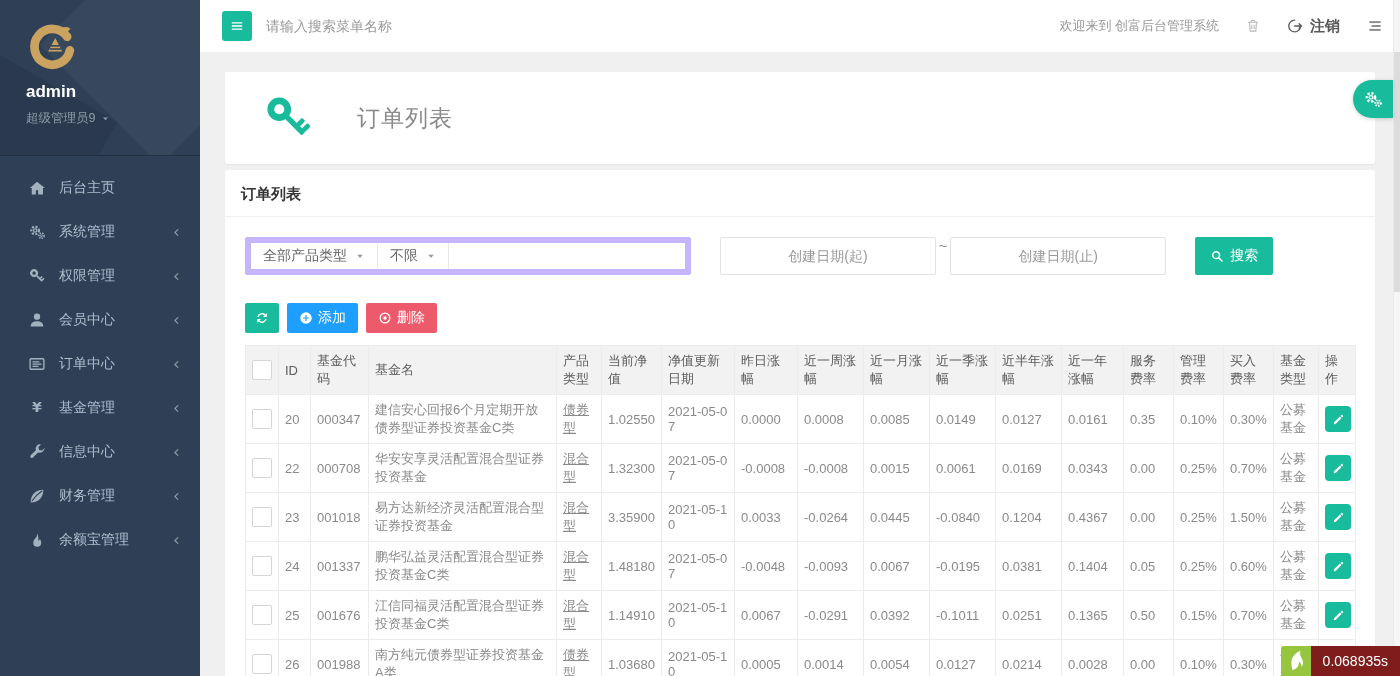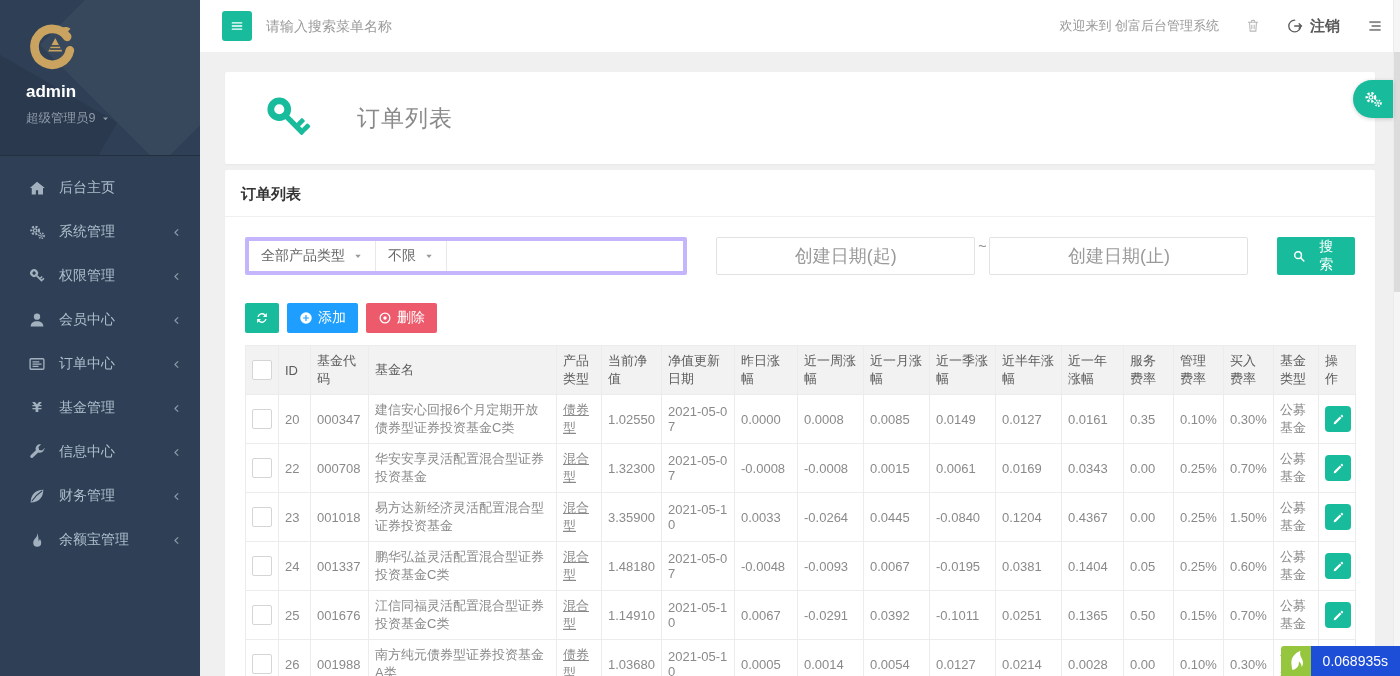--- a/index.html
+++ b/index.html
@@ -58,28 +58,28 @@
   .key-big { width:54px; height:54px; color:var(--green); }
   .key-big svg { width:100%; height:100%; display:block; }
   .page-title { font-size:23px; color:#8a8a8a; font-weight:400; margin-left:42px; letter-spacing:1px; }
 
   .list-card { margin-top:6px; padding-bottom:60px; }
   .section-title { height:47px; line-height:47px; padding:0 16px; font-size:15px; font-weight:bold;
                    color:#333; border-bottom:1px solid #f0f0f0; }
   .toolbar { padding:20px 20px 0; }
   .filter-row { display:flex; align-items:center; }
   .filter-group { display:flex; align-items:stretch; height:38px; width:446px;
-                  border:4px solid #c4b5fd; border-radius:2px; background:#fff; }
+                  border:6px solid #c4b5fd; border-radius:2px; background:#fff; }
   .select { display:flex; align-items:center; justify-content:center; gap:8px; padding:0 12px;
             border-right:1px solid #e8e8e8; color:#666; white-space:nowrap; cursor:pointer; }
   .select .i { width:10px; height:10px; color:#999; }
   .kw-input { flex:1; border:none; outline:none; padding:0 10px; font-size:14px; font-family:inherit; }
   .date-group { display:flex; align-items:center; margin-left:29px; }
-  .date-input { width:259px; height:38px; border:1px solid #e2e2e2; border-radius:2px; outline:none;
-                text-align:center; font-size:18px; color:#666; font-family:inherit; }
+  .date-input { width:216px; height:38px; border:1px solid #e2e2e2; border-radius:2px; outline:none;
+                text-align:center; font-size:14px; color:#666; font-family:inherit; }
   .date-input::placeholder { color:#9a9a9a; }
   .tilde { margin:0 3px; color:#888; align-self:flex-start; line-height:18px; }
   .search-btn { margin-left:29px; height:38px; padding:0 15px; border:none; border-radius:2px;
                 background:var(--green); color:#fff; font-size:14px; display:flex; align-items:center;
                 gap:6px; cursor:pointer; font-family:inherit; }
   .search-btn .i { width:14px; height:14px; }
 
   .btns-row { display:flex; gap:8px; margin-top:28px; }
   .btn { height:30px; border:none; border-radius:2px; color:#fff; font-size:14px; cursor:pointer;
          display:flex; align-items:center; gap:5px; padding:0 12px; font-family:inherit; }
@@ -106,21 +106,21 @@
                   border-radius:19px 0 0 19px; display:flex; align-items:center; justify-content:center;
                   color:#fff; cursor:pointer; box-shadow:0 1px 4px rgba(0,0,0,.18); z-index:20; }
   .settings-tab .i { width:20px; height:20px; }
   .scroll-strip { position:fixed; top:0; right:0; width:7px; height:676px; background:#f5f5f5;
                   border-left:1px solid #ebebeb; z-index:15; }
   .scroll-thumb { position:absolute; top:52px; left:0; width:6px; height:240px; background:#dcdcdc; }
   .debug-badge { position:fixed; right:0; bottom:0; display:flex; align-items:flex-end; z-index:30; }
   .tp-icon { width:30px; height:30px; background:var(--tpgreen); border-radius:3px 0 0 0;
              display:flex; align-items:center; justify-content:center; cursor:pointer; }
   .tp-icon svg { width:24px; height:24px; display:block; }
-  .tp-time { height:30px; line-height:30px; background:#1d4ed8; color:#fff; font-size:14px; padding:0 12px; }
+  .tp-time { height:30px; line-height:30px; background:#7f1d1d; color:#fff; font-size:14px; padding:0 12px; }
 
   :root { --green:#18bc9c; --blue:#1e9fff; --red:#ec5a6b; --tpgreen:#95c63d; }
 </style>
 </head>
 <body>
 
 <div class="app">
 
   <aside class="sidebar">
     <div class="profile">

